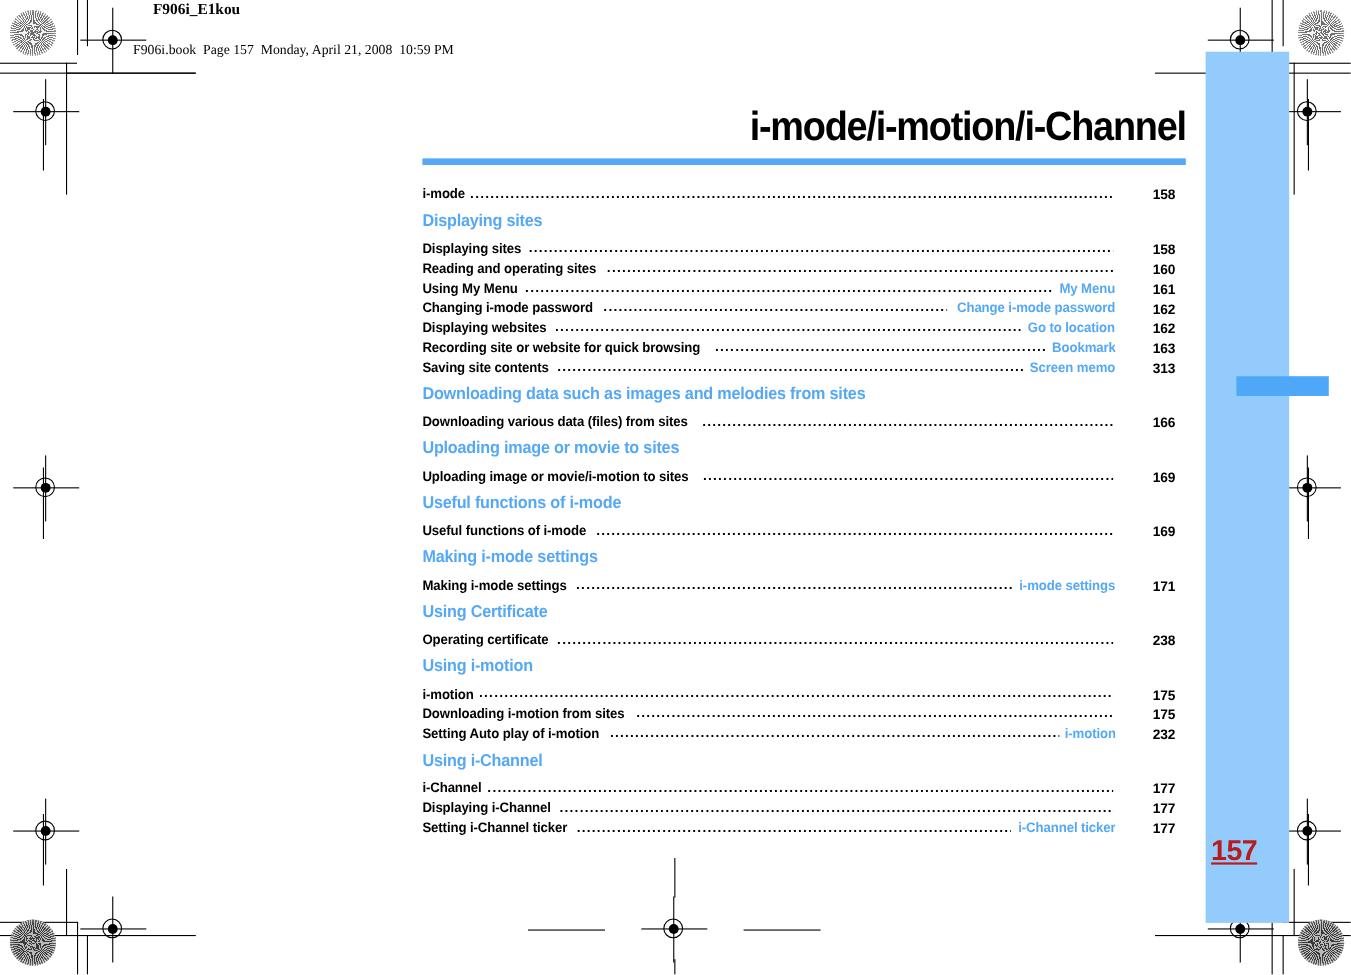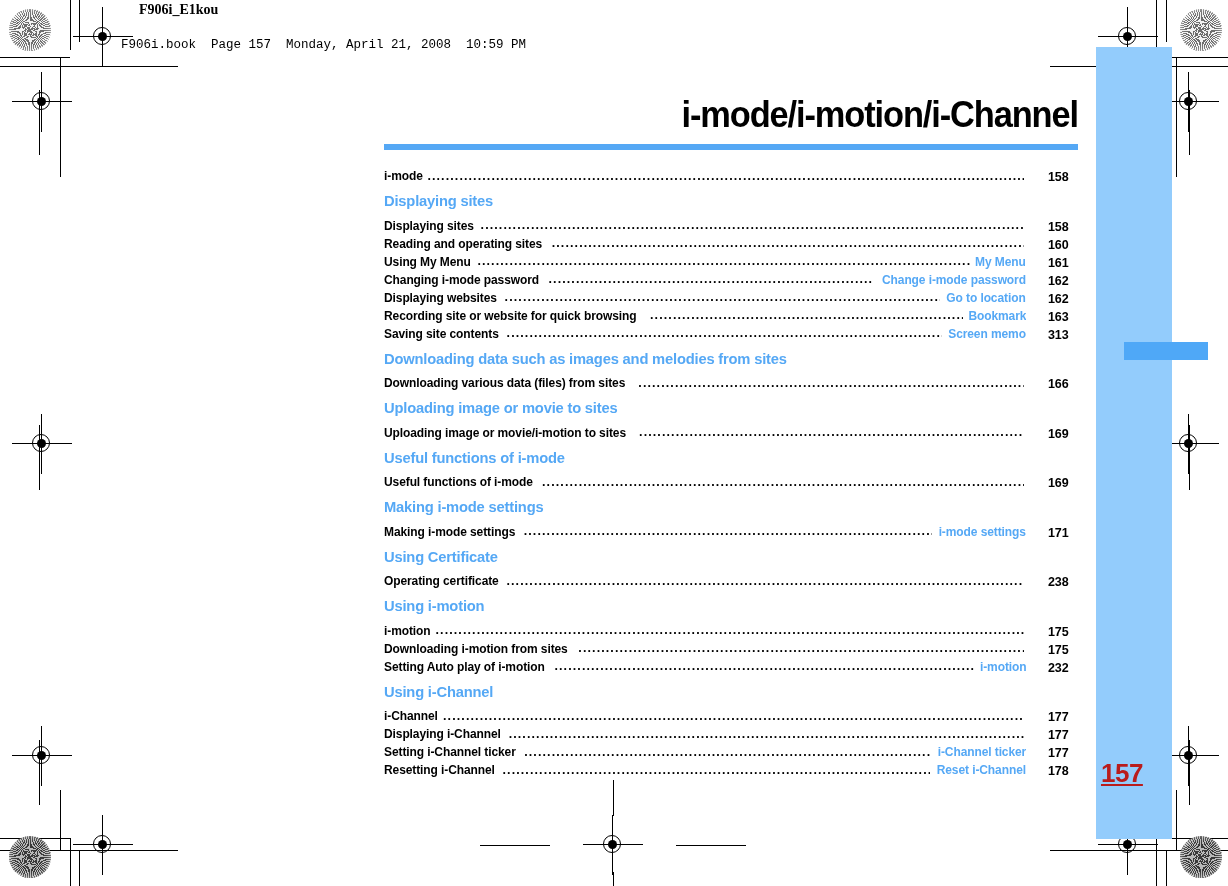--- a/index.html
+++ b/index.html
@@ -94,21 +94,21 @@
     font-family: "Liberation Serif", serif;
     font-size: 14px;
     font-weight: bold;
     color: #000;
     white-space: nowrap;
   }
   .book-line {
     position: absolute;
     left: 121px;
     top: 38px;
-    font-family: Liberation Mono, monospace;
+    font-family: Liberation Serif, serif;
     font-size: 12.5px;
     color: #000;
     white-space: pre;
   }
 
   
   .side-tab {
     position: absolute;
     left: 1096px;
     top: 47px;
@@ -172,20 +172,21 @@
   }
 
   .toc-row {
     display: flex;
     align-items: flex-end;
     height: 18px;
     font-size: 12.5px;
     font-weight: bold;
     letter-spacing: -0.1px;
     color: #000;
+    gap: 12px;
   }
   .toc-row .entry-wrap {
     flex: 1 1 auto;
     display: flex;
     align-items: flex-end;
     min-width: 0;
     overflow: hidden;
     white-space: nowrap;
     position: relative;
     top: -1px;
@@ -499,22 +500,14 @@
         <div class="pageno">177</div>
       </div>
       <div class="toc-row">
         <div class="entry-wrap">
           <span class="entry-title">Setting i-Channel ticker</span>
           <span class="leader"></span>
           <span class="annot" style="color: rgb(85, 168, 245);">i-Channel ticker</span>
         </div>
         <div class="pageno">177</div>
       </div>
-      <div class="toc-row">
-        <div class="entry-wrap">
-          <span class="entry-title">Resetting i-Channel</span>
-          <span class="leader"></span>
-          <span class="annot" style="color: rgb(85, 168, 245);">Reset i-Channel</span>
-        </div>
-        <div class="pageno">178</div>
-      </div>
     </div>
 </div>
 
 </body></html>

